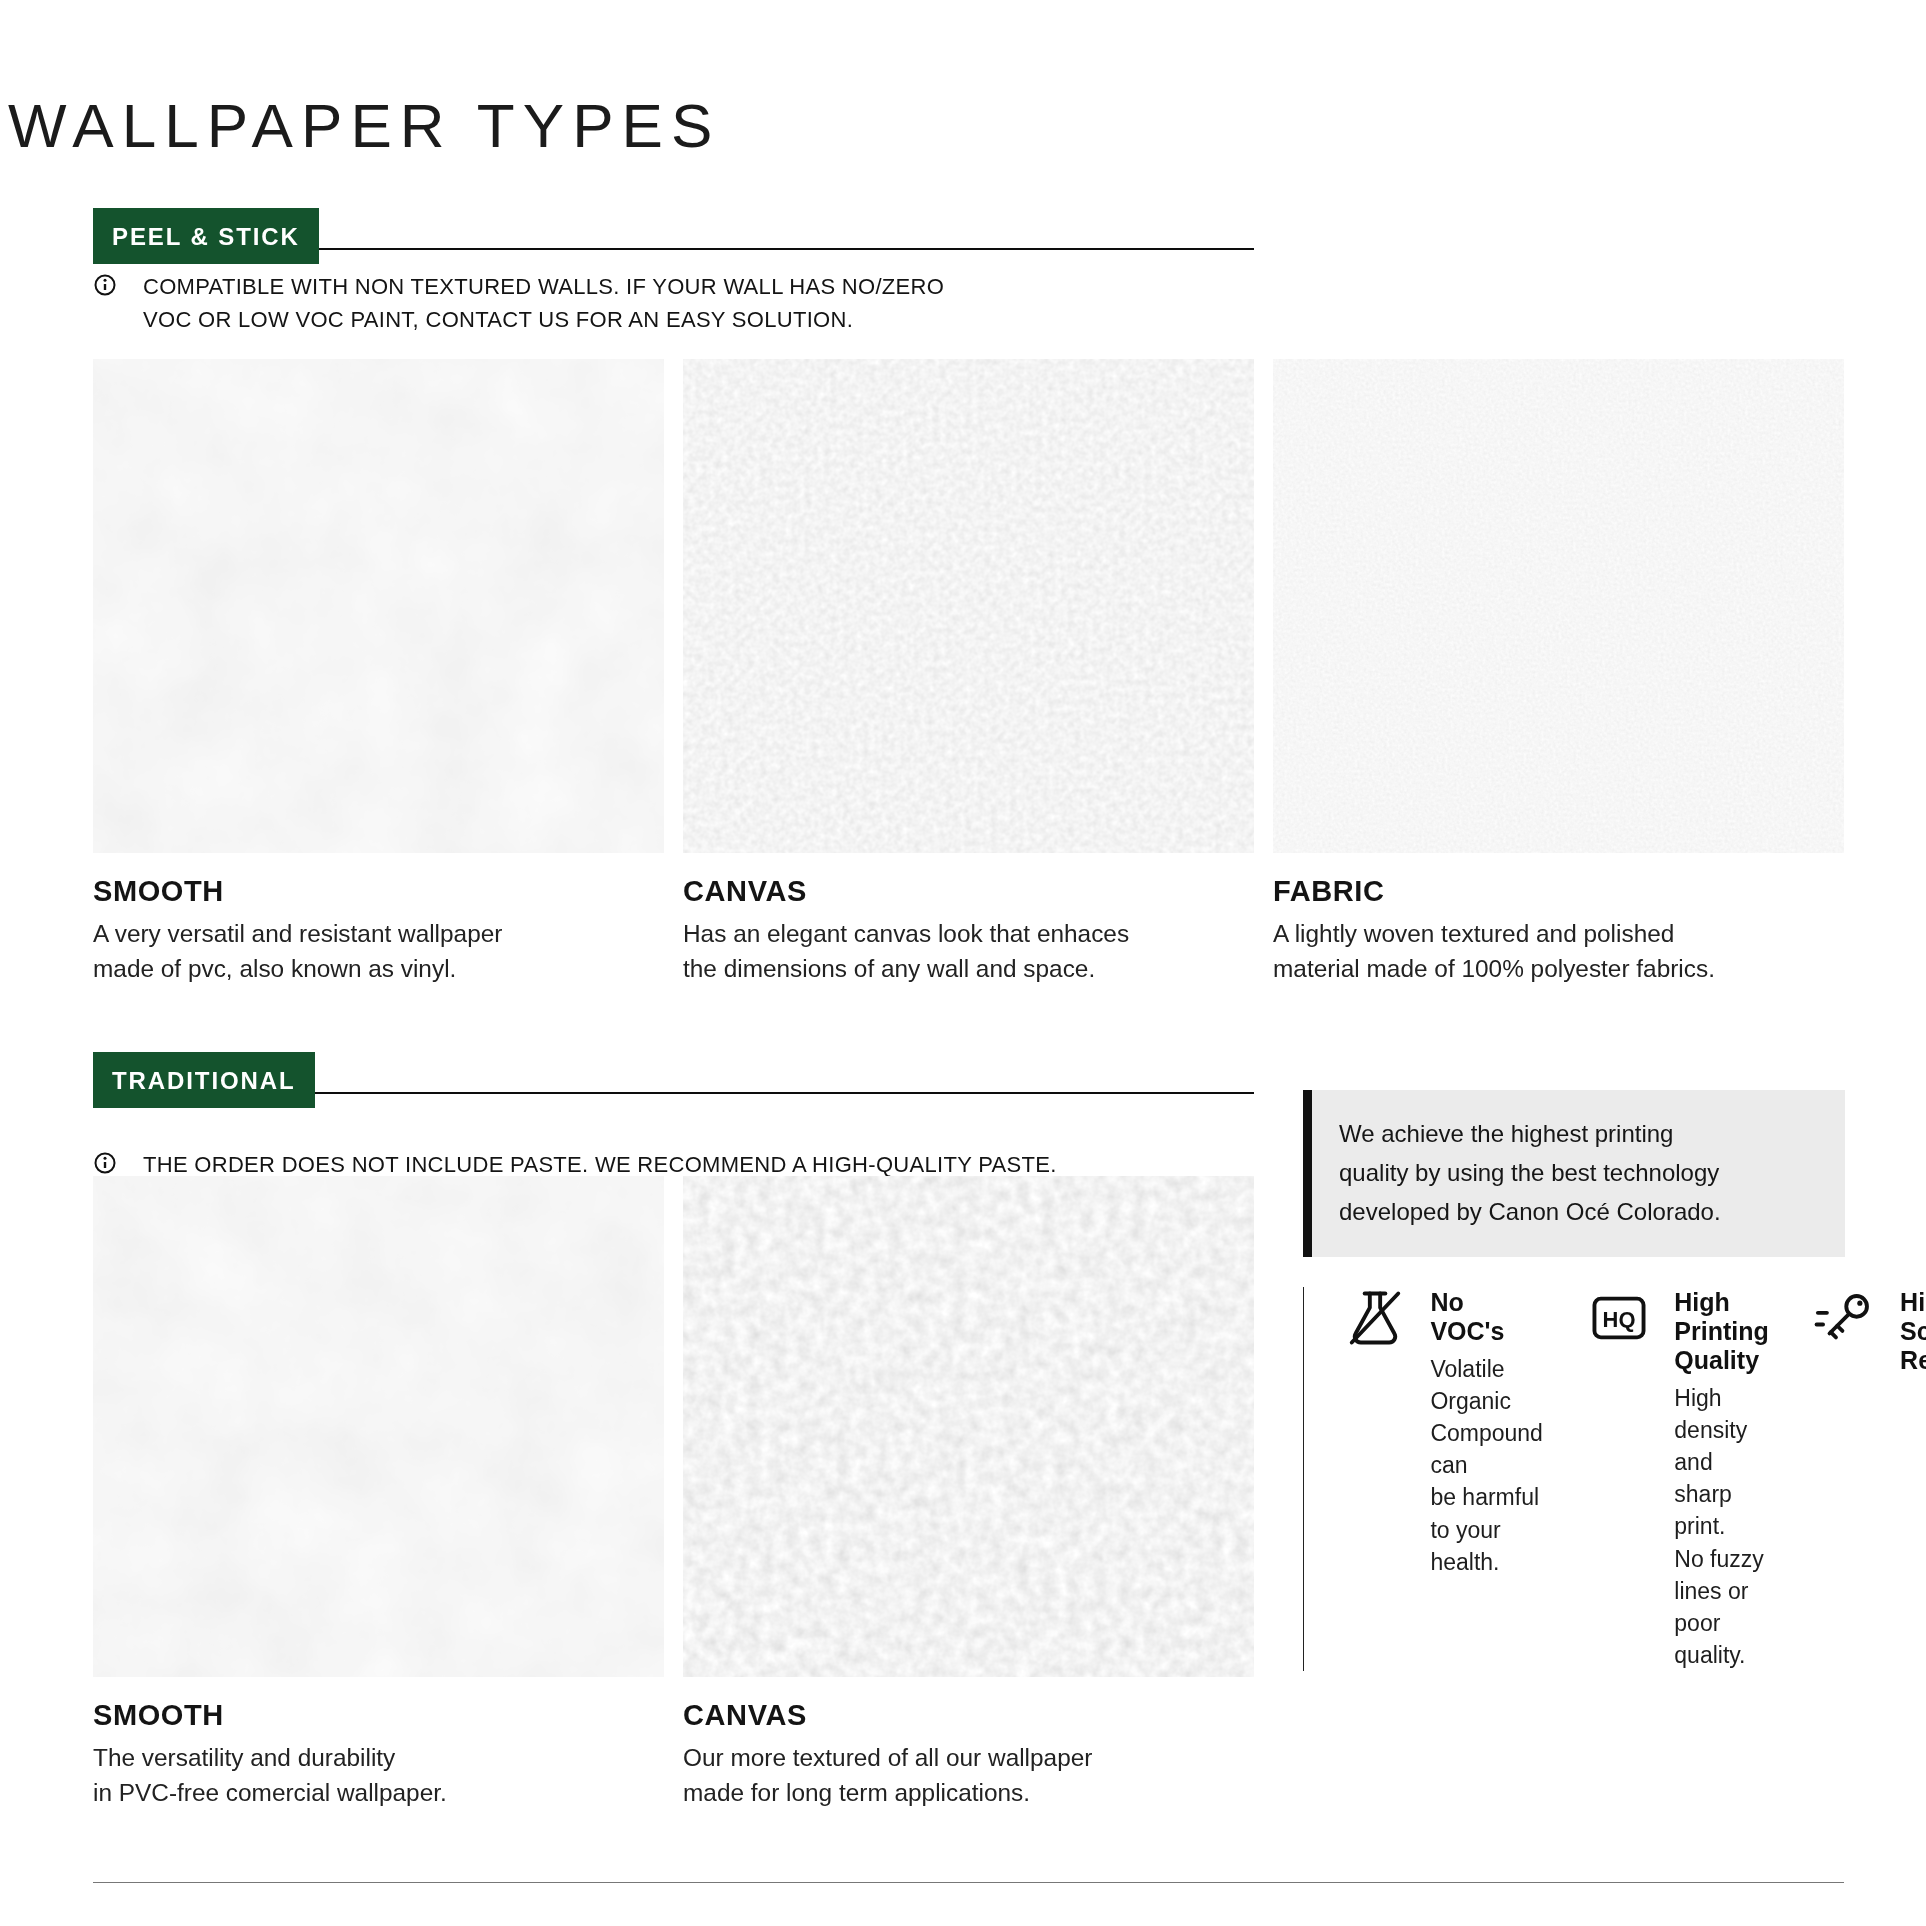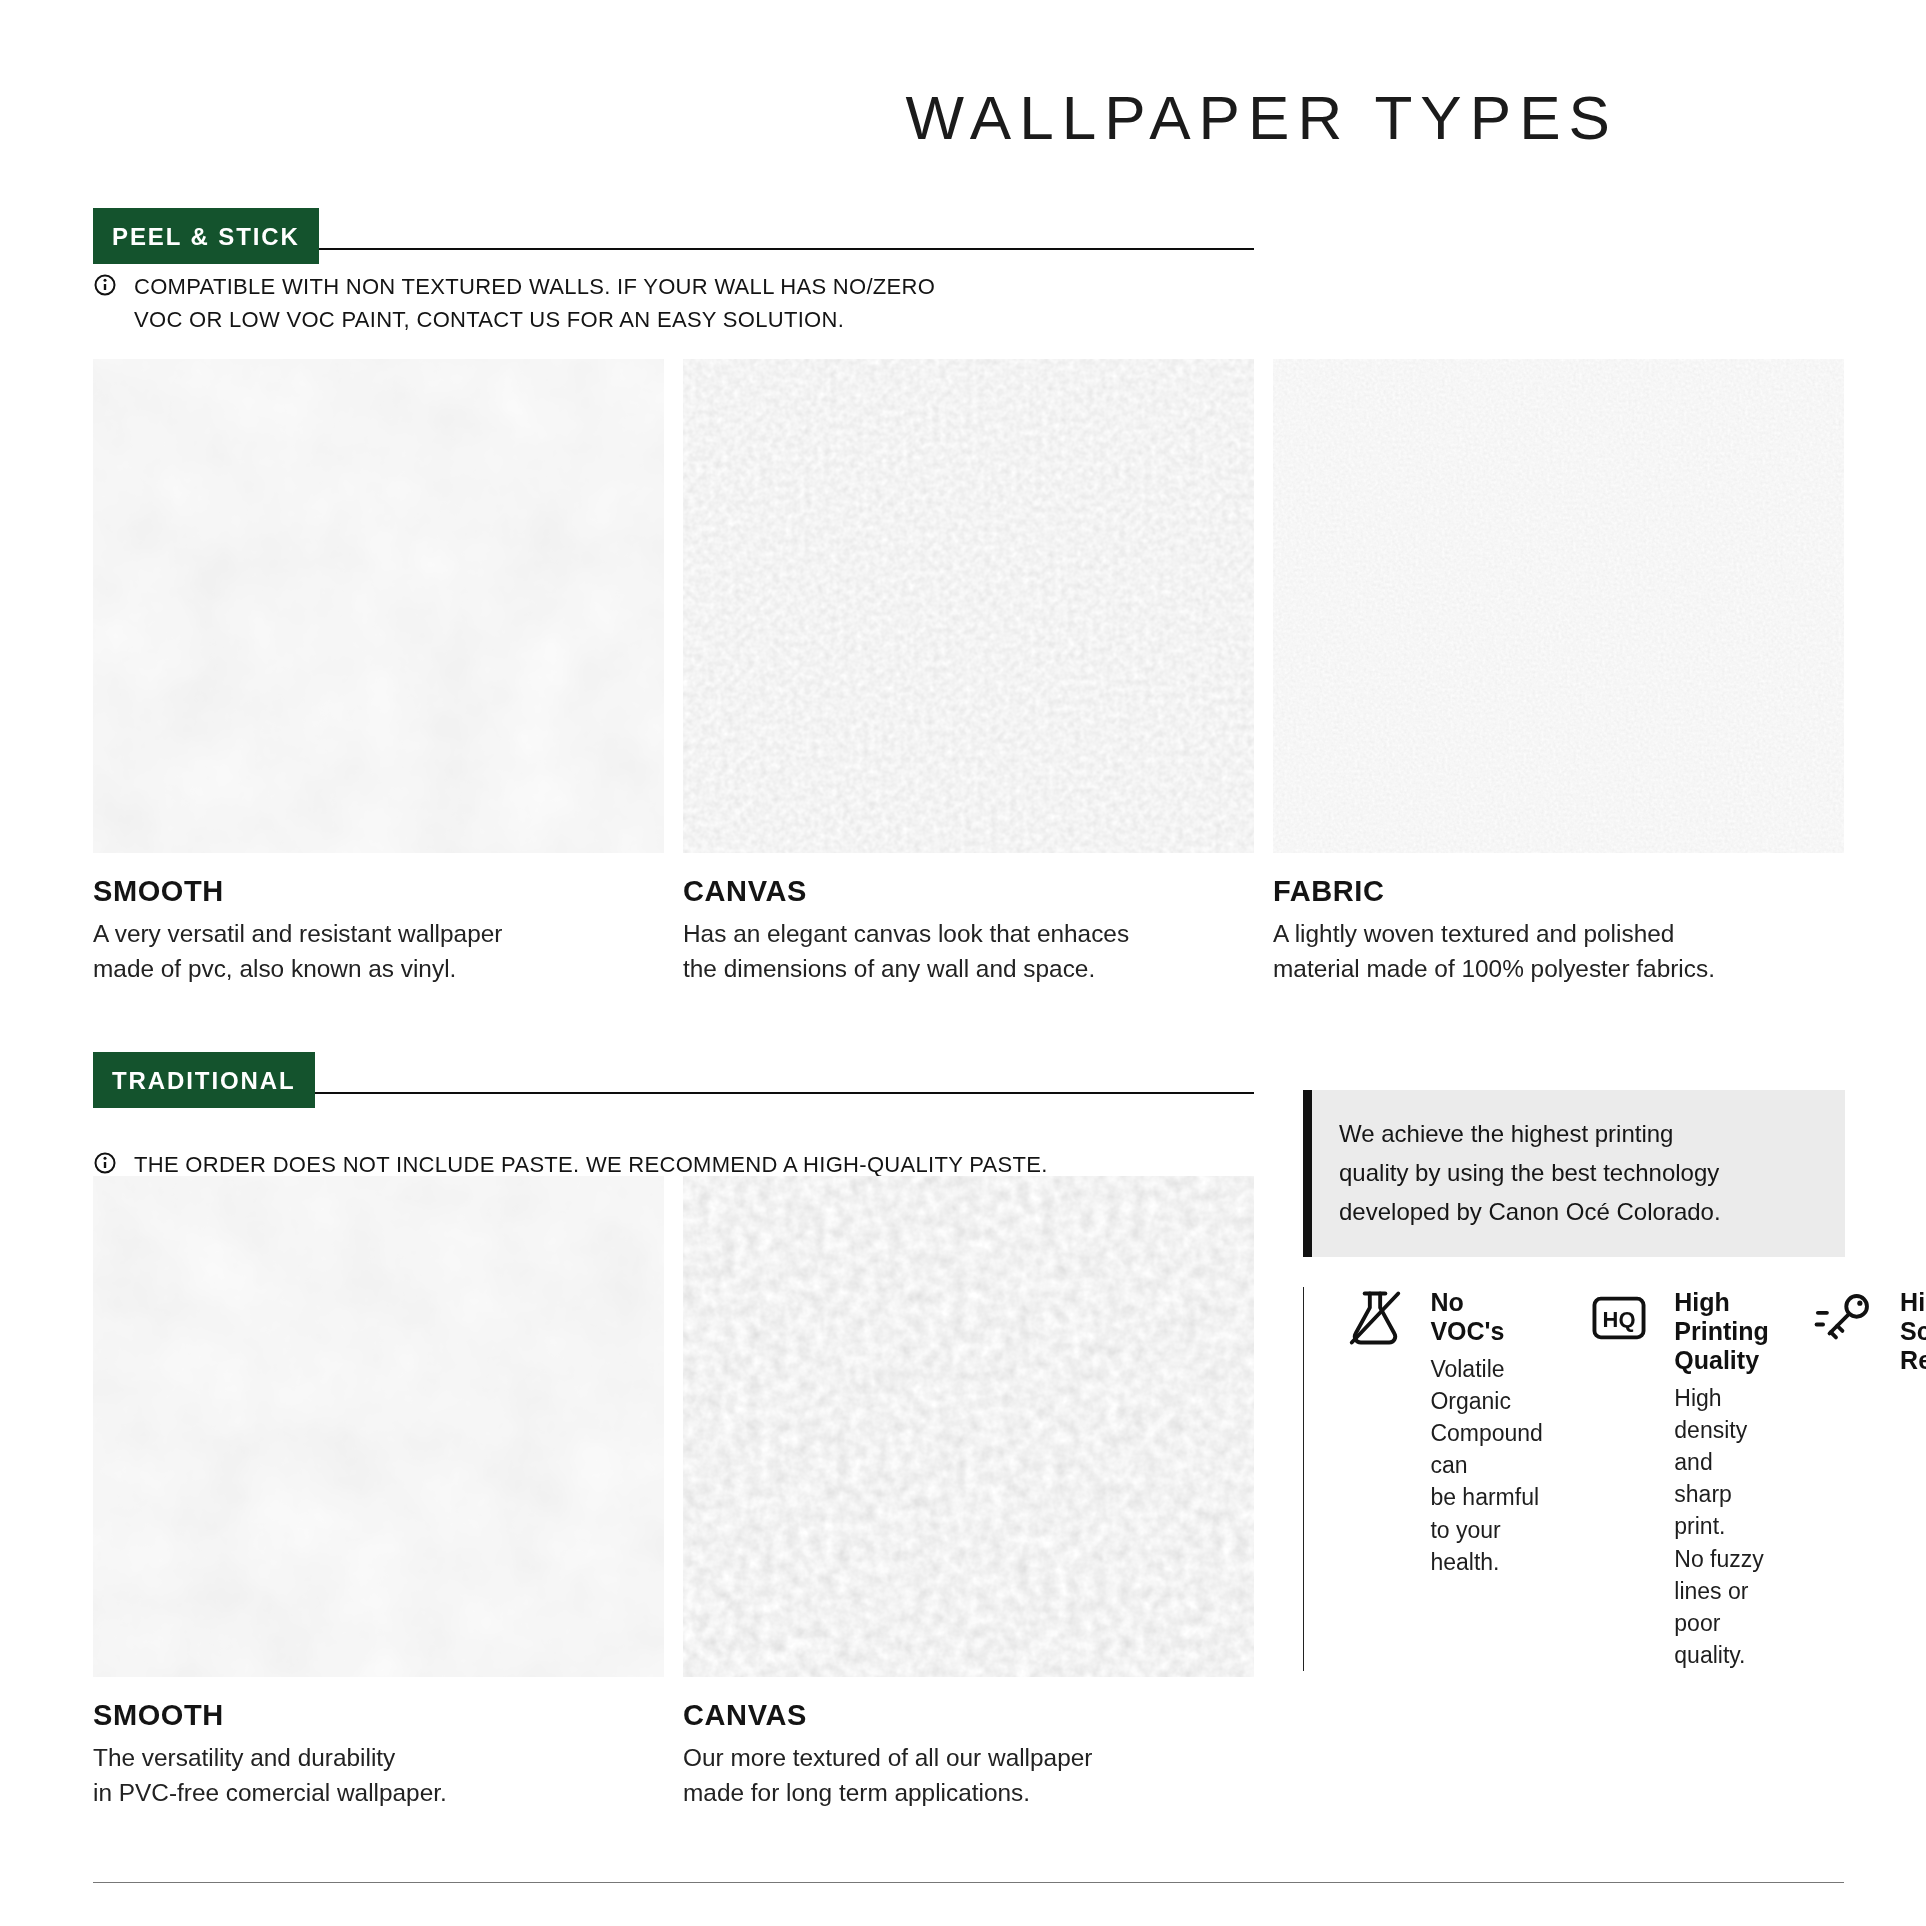--- a/index.html
+++ b/index.html
@@ -5,40 +5,40 @@
   html,body { margin:0; padding:0; background:#ffffff; }
   #page {
     position:relative; width:1926px; height:1926px; background:#ffffff;
     font-family:"Liberation Sans","DejaVu Sans",sans-serif; color:#111;
     overflow:hidden;
   }
 
   
   #page-title {
     position:absolute; top:82px; left:0; width:1618px;
-    text-align:right; font-size:62px; font-weight:400;
-    letter-spacing:0.13em; color:#1b1b1b; margin:0;
+    text-align:left; font-size:62px; font-weight:400;
+    letter-spacing:0.13em; color:#1b1b1b; margin:8px;
   }
 
   
   .section-head {
     position:absolute; left:93px; width:1161px; height:40px;
     border-bottom:2.6px solid #0d0d0d;
   }
   .badge {
     display:inline-block; height:40px; line-height:42px;
     background:#14532d; color:#ffffff; padding:8px 19px;
     font-size:24px; font-weight:bold; letter-spacing:1.9px;
   }
   #ps-head   { top:208px; }
   #trad-head { top:1052px; }
 
   
   .note {
-    position:absolute; left:93px; display:flex; gap:17px;
+    position:absolute; left:93px; display:flex; gap:26px;
     align-items:flex-start; font-size:22px; letter-spacing:0.3px; color:#141414;
   }
   .note .info-ic { width:24px; height:24px; flex:0 0 24px; margin-top:3.2px; }
   .note .lines div { line-height:1.52; }
   #ps-note   { top:270px; }
   #trad-note { top:1112px;margin-top:36px; }
 
   
   .swatch-row { position:absolute; display:flex; gap:19px; }
   #ps-row   { left:93px; top:359px;  width:1751px; }

